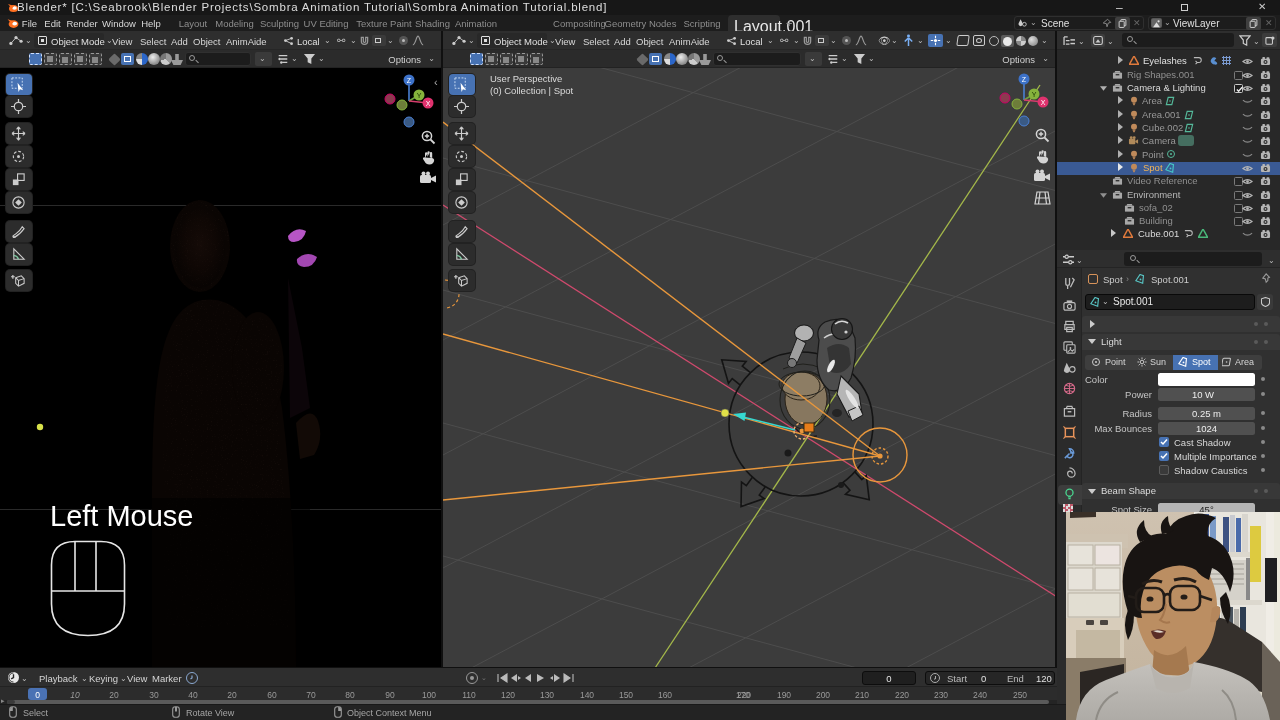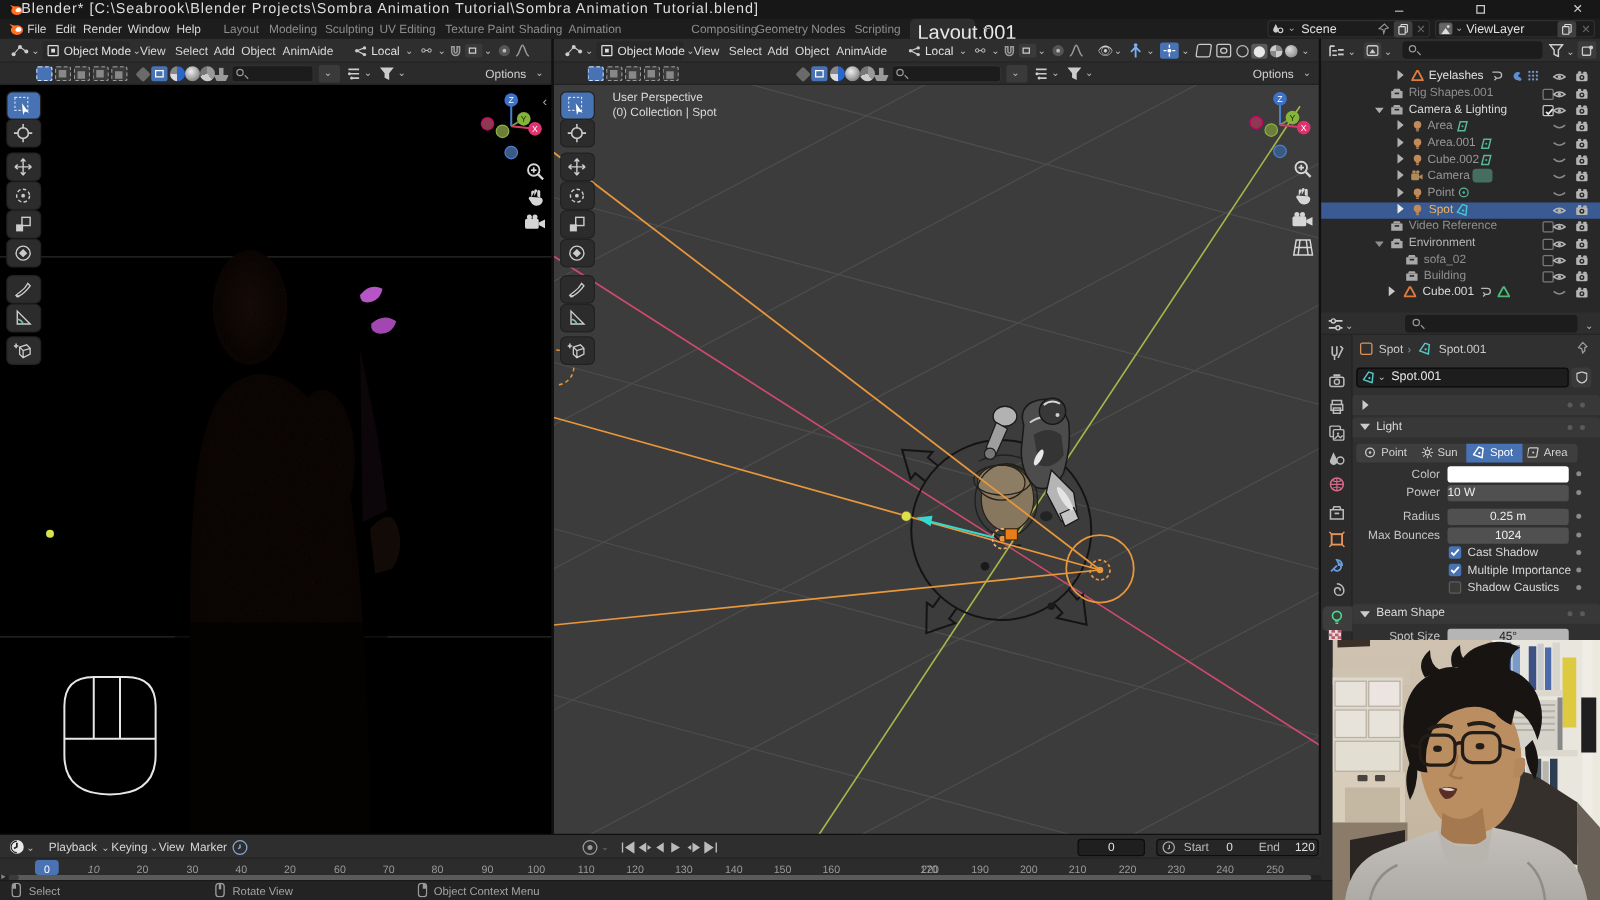--- a/index.html
+++ b/index.html
@@ -277,20 +277,21 @@
    <ellipse cx="258" cy="300" rx="24" ry="52"></ellipse>
   </g>
   <rect x="140" y="430" width="170" height="175" fill="#000" opacity="0.55"></rect>
   <ellipse cx="200" cy="180" rx="25" ry="40" fill="url(#bodyg)" opacity="0.22"></ellipse>
   <path d="M288 168 q8 -10 18 -5 q-2 10 -12 11 q-6 0 -6 -6 Z" fill="#c05ad0" opacity="0.95"></path>
   <path d="M297 191 q10 -9 20 -2 q-3 10 -13 10 q-8 -1 -7 -8 Z" fill="#b44fc4" opacity="0.9"></path>
   <path d="M288 210 l14 70 l8 60 l-20 10 Z" fill="#0c0509"></path>
   <path d="M296 355 q16 -18 22 -2 q6 18 -4 34 l-14 4 Z" fill="#120a06"></path>
   <circle cx="40" cy="359" r="3.2" fill="#d8e24a"></circle>
  </svg>
+ <div class="txt" style="left:50px;top:432px;font-size:29px;color:#fff;">Left Mouse</div>
  <svg class="abs" style="left:50px;top:472px" width="76" height="97" viewBox="0 0 76 97">
    <path d="M25 1.5 H51 Q74.5 1.5 74.5 25 V64 Q74.5 95.5 38 95.5 Q1.5 95.5 1.5 64 V25 Q1.5 1.5 25 1.5 Z" fill="none" stroke="#e6e6e6" stroke-width="1.6"></path>
    <path d="M1.5 51 H74.5 M25 1.5 V51 M46 1.5 V51" stroke="#e6e6e6" stroke-width="1.6" fill="none"></path>
  </svg>
 </div>
 <div class="abs" style="left:6px;top:74px;width:26px;height:21px;background:#4772b3;border-radius:4px;box-shadow:0 0 0 1px #222;">
       <div class="abs" style="left:5px;top:3px;"><svg width="15" height="15" viewBox="0 0 16 16">
           <rect x="1" y="1" width="11" height="11" fill="none" stroke="#cfe0f5" stroke-width="1" stroke-dasharray="2 1.5"></rect>
           <path d="M7 6 L13 14 L9.5 13 L8 16 Z" fill="#fff"></path>
         </svg></div>
@@ -930,26 +931,26 @@
 <svg class="abs" style="left:1178px;top:357px" width="11" height="10" viewBox="0 0 12 11">
       <path d="M4 1 L8 1 L10 9 L2 9 Z" fill="none" stroke="#fff" stroke-width="1.3" transform="rotate(20 6 5)"></path>
       <circle cx="6" cy="6" r="1" fill="#fff"></circle>
     </svg>
 <div class="txt" style="left:1192px;top:357px;font-size:9px;color:#fff;">Spot</div>
 <svg class="abs" style="left:1222px;top:357px" width="10" height="10" viewBox="0 0 12 12">
       <rect x="1.5" y="1.5" width="9" height="9" rx="1" fill="none" stroke="#ccc" stroke-width="1.2" transform="skewX(-10)"></rect>
       <circle cx="5.5" cy="6" r="1" fill="#ccc"></circle>
     </svg>
 <div class="txt" style="left:1235px;top:357px;font-size:9px;color:#d5d5d5;">Area</div>
-<div class="txt" style="left:1085px;top:374px;width:67px;text-align:right;font-size:9.5px;color:#c5c5c5;">Color</div>
+<div class="txt" style="left:1085px;top:374px;width:67px;text-align:left;font-size:9.5px;color:#c5c5c5;">Color</div>
     <div class="abs" style="left:1158px;top:373px;width:97px;height:13px;background:#fff;border-radius:2.5px;"></div>
     <div class="abs" style="left:1261px;top:377px;width:4px;height:4px;background:#8a8a8a;border-radius:50%;"></div>
     <div class="txt" style="left:1085px;top:389px;width:67px;text-align:right;font-size:9.5px;color:#c5c5c5;">Power</div>
     <div class="abs" style="left:1158px;top:388px;width:97px;height:13px;background:#505050;border-radius:2.5px;"></div>
-    <div class="txt" style="left:1158px;top:389px;width:90px;text-align:left;font-size:9.5px;color:#ededed;">10 W</div>
+    <div class="txt" style="left:1158px;top:389px;width:90px;text-align:center;font-size:9.5px;color:#ededed;">10 W</div>
     <div class="abs" style="left:1261px;top:392px;width:4px;height:4px;background:#8a8a8a;border-radius:50%;"></div>
     <div class="txt" style="left:1085px;top:408px;width:67px;text-align:right;font-size:9.5px;color:#c5c5c5;">Radius</div>
     <div class="abs" style="left:1158px;top:407px;width:97px;height:13px;background:#505050;border-radius:2.5px;"></div>
     <div class="txt" style="left:1158px;top:408px;width:97px;text-align:center;font-size:9.5px;color:#ededed;">0.25 m</div>
     <div class="abs" style="left:1261px;top:411px;width:4px;height:4px;background:#8a8a8a;border-radius:50%;"></div>
     <div class="txt" style="left:1085px;top:423px;width:67px;text-align:right;font-size:9.5px;color:#c5c5c5;">Max Bounces</div>
     <div class="abs" style="left:1158px;top:422px;width:97px;height:13px;background:#505050;border-radius:2.5px;"></div>
     <div class="txt" style="left:1158px;top:423px;width:97px;text-align:center;font-size:9.5px;color:#ededed;">1024</div>
     <div class="abs" style="left:1261px;top:426px;width:4px;height:4px;background:#8a8a8a;border-radius:50%;"></div>
     <div class="abs" style="left:1159px;top:437px;width:10px;height:10px;background:#4772b3;border-radius:2px;"></div>

